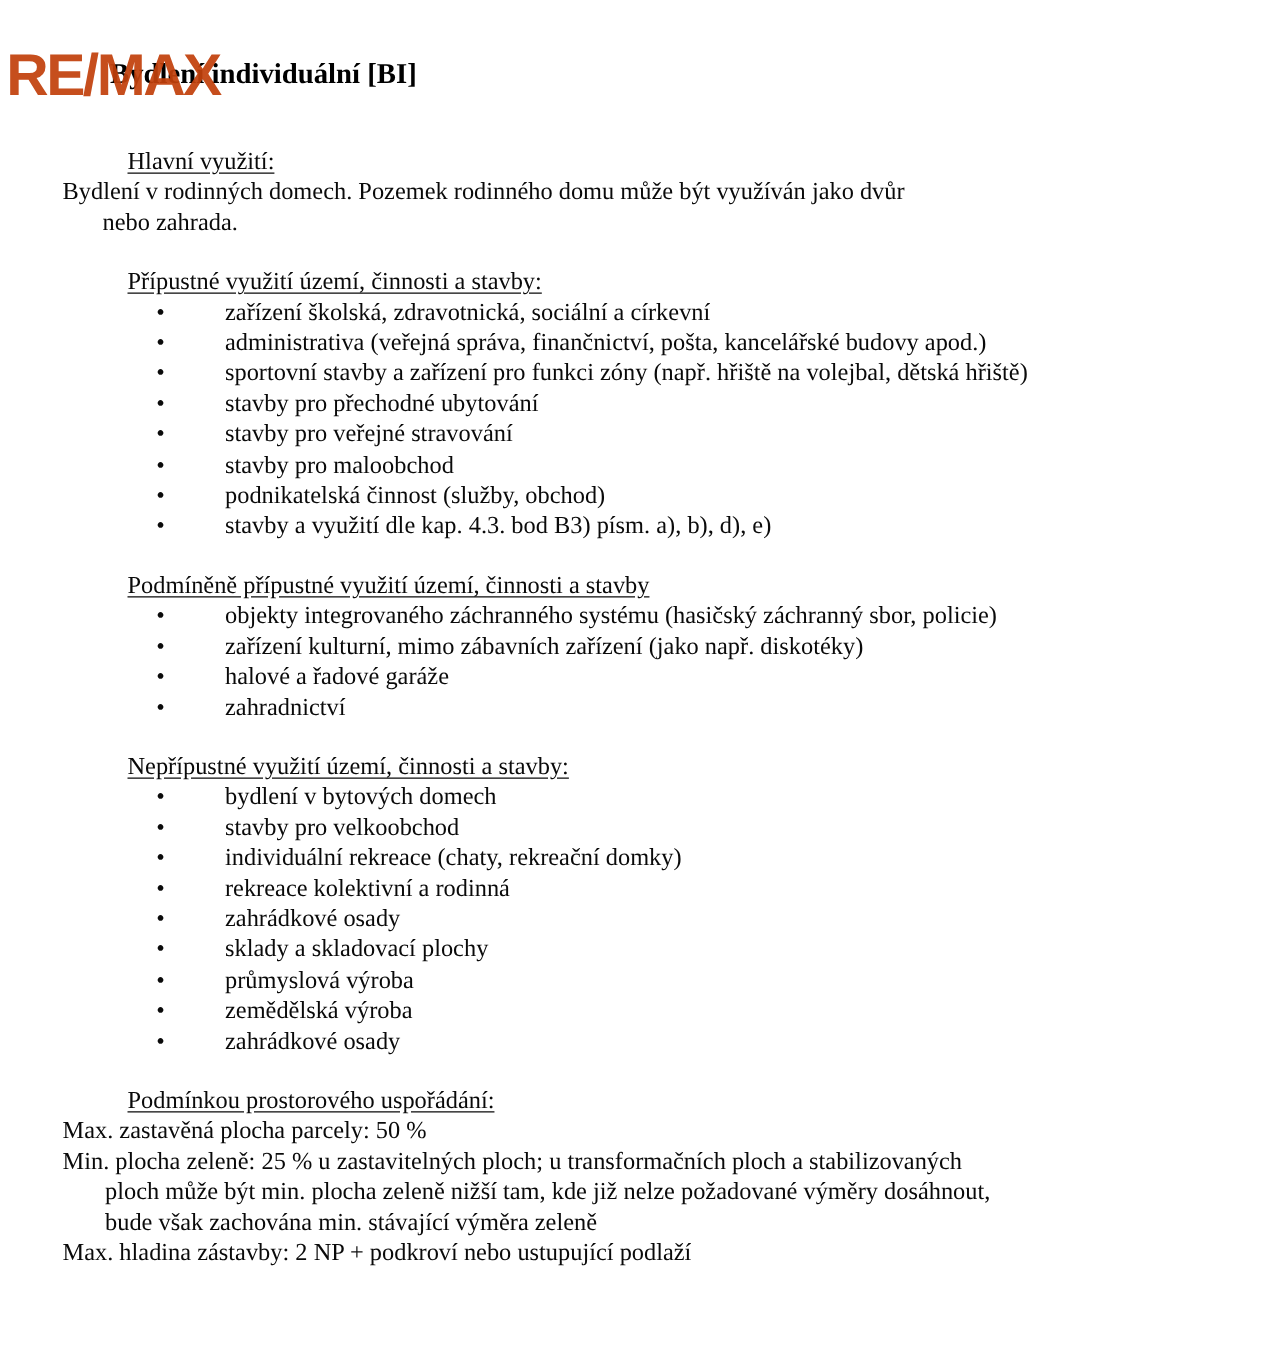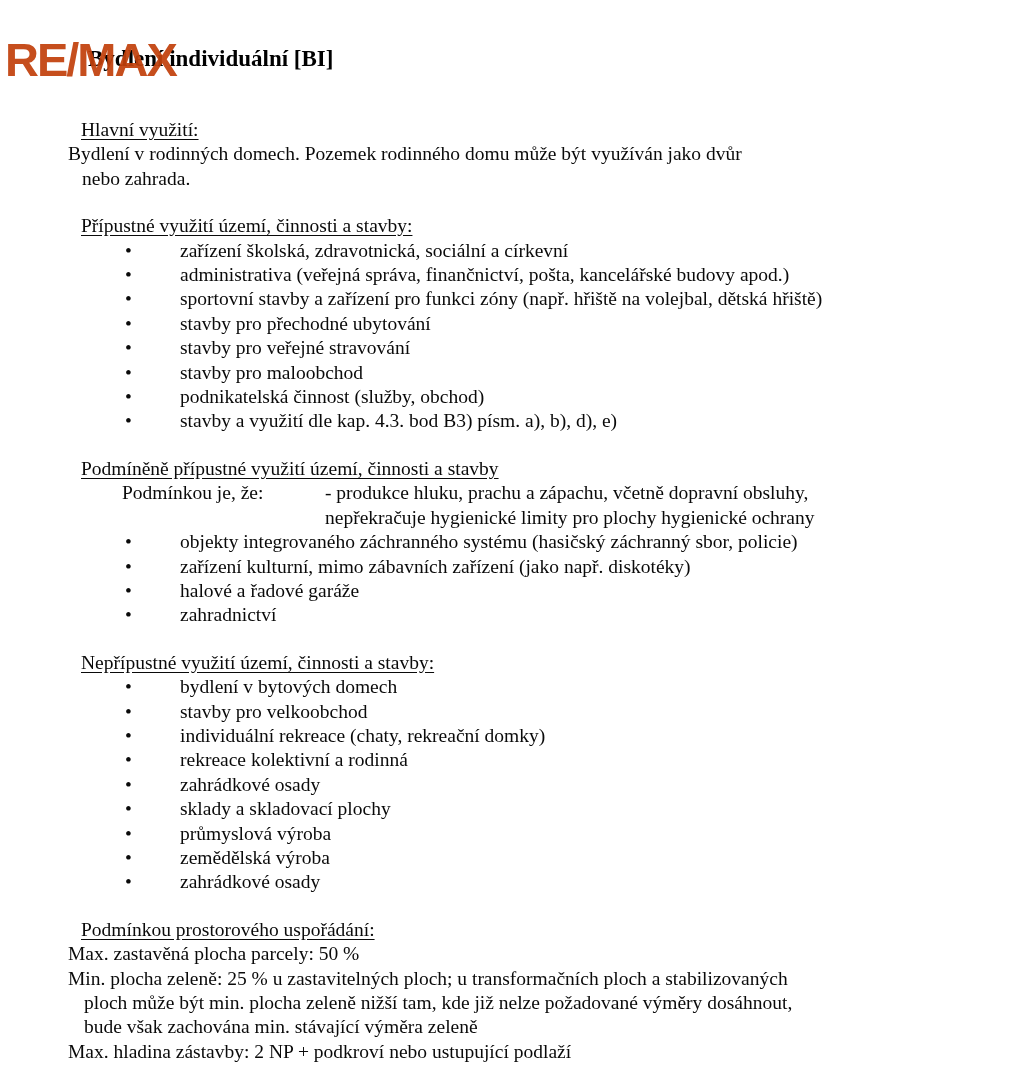--- a/index.html
+++ b/index.html
@@ -46,26 +46,26 @@
 
   .content {
     position: absolute;
     top: 118px;
     left: 0;
     width: 1019px;
   }
   .section { margin-bottom: 23px; }
 
   .section-heading {
-    margin-left: 81px;
+    margin-left: 102px;
     text-decoration: underline;
     text-underline-offset: 3px;
   }
 
-  .line-a { margin-left: 68px; }   
+  .line-a { margin-left: 50px; }   
   .line-b { margin-left: 82px; }    
   .line-c { margin-left: 84px; }   
 
   .bullet-item { position: relative; margin-left: 180px; }
   .bullet-dot {
     position: absolute;
     left: -55px;
     top: 0;
   }
 
@@ -96,27 +96,20 @@
     <div class="bullet-item"><span class="bullet-dot">•</span><span>sportovní stavby a zařízení pro funkci zóny (např. hřiště na volejbal, dětská hřiště)</span></div>
     <div class="bullet-item"><span class="bullet-dot">•</span><span>stavby pro přechodné ubytování</span></div>
     <div class="bullet-item"><span class="bullet-dot">•</span><span>stavby pro veřejné stravování</span></div>
     <div class="bullet-item"><span class="bullet-dot">•</span><span>stavby pro maloobchod</span></div>
     <div class="bullet-item"><span class="bullet-dot">•</span><span>podnikatelská činnost (služby, obchod)</span></div>
     <div class="bullet-item"><span class="bullet-dot">•</span><span>stavby a využití dle kap. 4.3. bod B3) písm. a), b), d), e)</span></div>
   </div>
 
   <div class="section">
     <div class="section-heading">Podmíněně přípustné využití území, činnosti a stavby</div>
-    <div class="condition-row">
-      <div class="condition-label">Podmínkou je, že:</div>
-      <div class="condition-lines">
-        <div>- produkce hluku, prachu a zápachu, včetně dopravní obsluhy,</div>
-        <div>nepřekračuje hygienické limity pro plochy hygienické ochrany</div>
-      </div>
-    </div>
     <div class="bullet-item"><span class="bullet-dot">•</span><span>objekty integrovaného záchranného systému (hasičský záchranný sbor, policie)</span></div>
     <div class="bullet-item"><span class="bullet-dot">•</span><span>zařízení kulturní, mimo zábavních zařízení (jako např. diskotéky)</span></div>
     <div class="bullet-item"><span class="bullet-dot">•</span><span>halové a řadové garáže</span></div>
     <div class="bullet-item"><span class="bullet-dot">•</span><span>zahradnictví</span></div>
   </div>
 
   <div class="section">
     <div class="section-heading">Nepřípustné využití území, činnosti a stavby:</div>
     <div class="bullet-item"><span class="bullet-dot">•</span><span>bydlení v bytových domech</span></div>
     <div class="bullet-item"><span class="bullet-dot">•</span><span>stavby pro velkoobchod</span></div>

